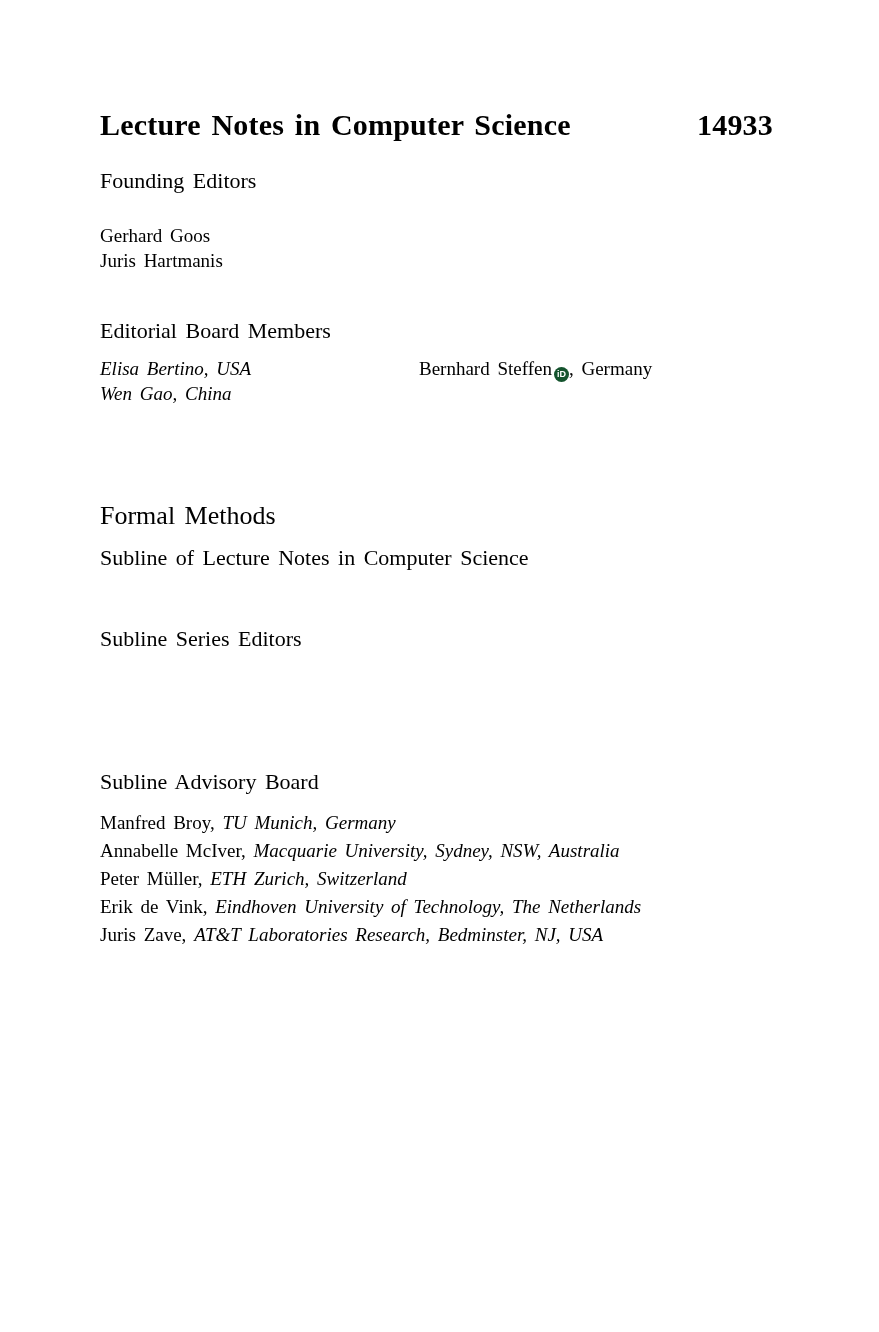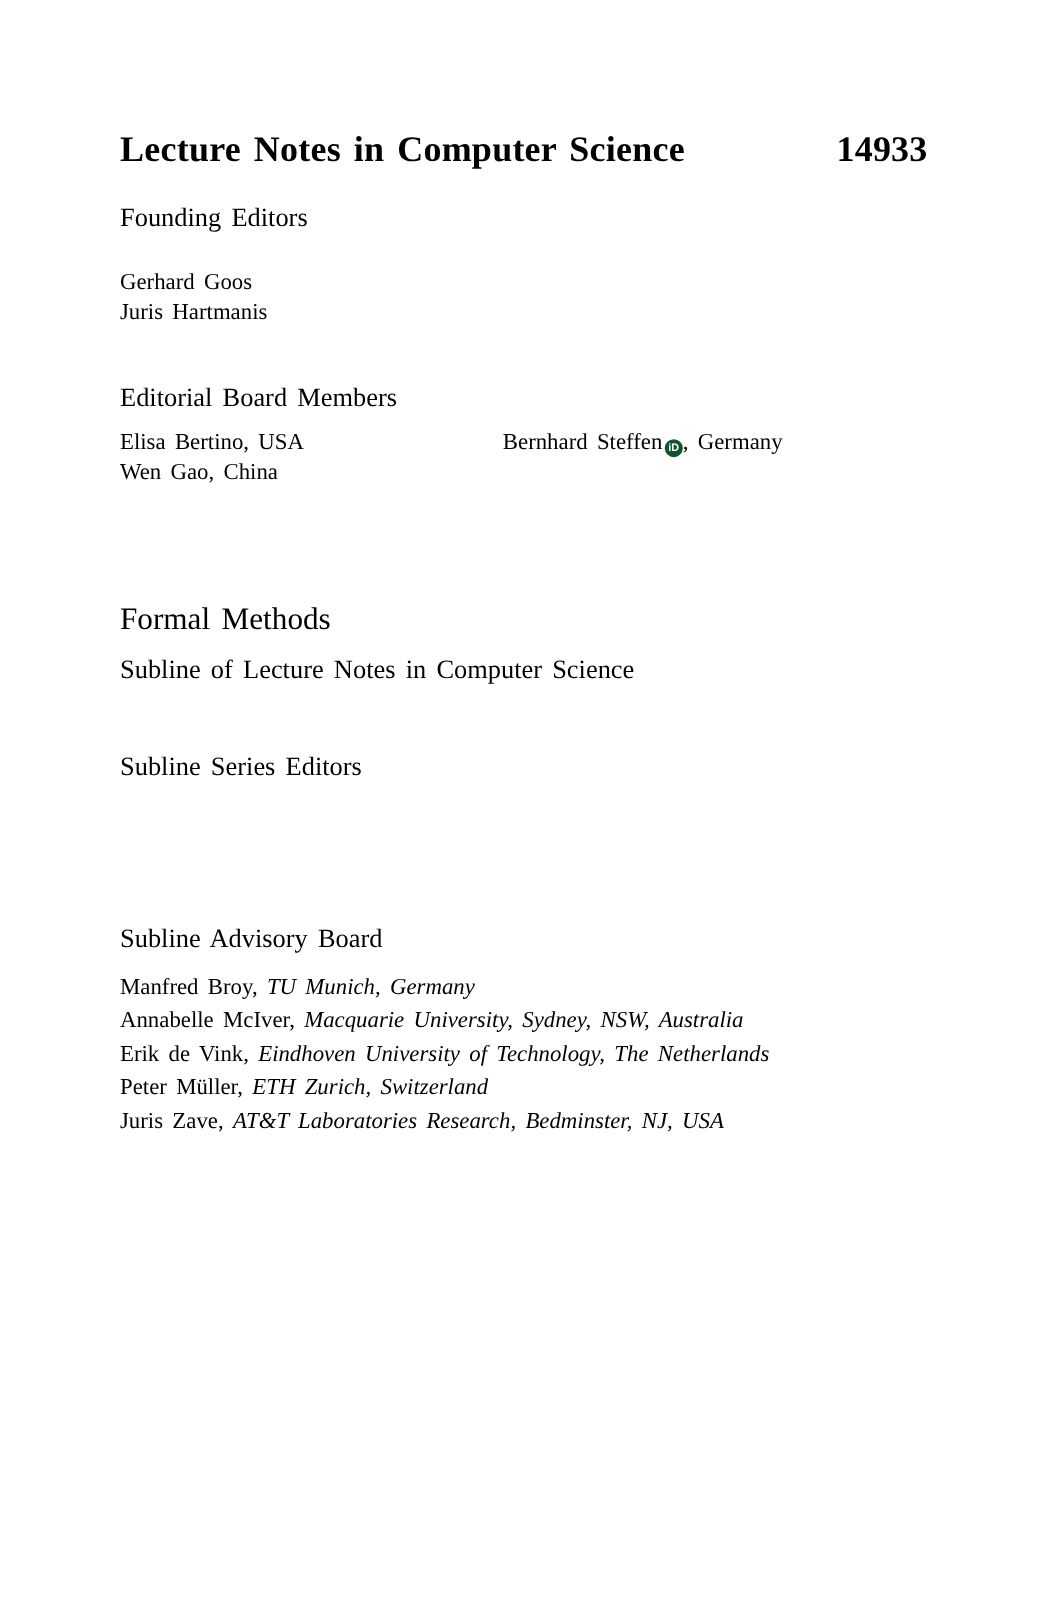--- a/index.html
+++ b/index.html
@@ -27,21 +27,21 @@
     letter-spacing: 0.2px;
   }
   .section-heading { font-size: 22px; line-height: 26px; }
   .name-list { font-size: 19px; line-height: 25px; }
 
   .founding-heading { top: 168px; }
   .founding-names  { top: 210px; margin-top: 13px; }
 
   .editorial-heading { top: 318px; }
   .editorial-cols { top: 356px; width: 680px; }
-  .editorial-col-left  { position: absolute; left: 0; top: 0; }
+  .editorial-col-left  { position: absolute; left: 0; top: 0; font-style: italic; }
   .editorial-col-right { position: absolute; left: 319px; top: 0; }
 
   .subline-title    { top: 501px; font-size: 26px; }
   .subline-subtitle { top: 545px; font-size: 22px; }
 
   .series-heading { top: 626px; }
   .series-list    { top: 662px; line-height: 29px; }
 
   .advisory-heading { top: 769px; }
   .advisory-list    { top: 809px; line-height: 28px; }
@@ -95,18 +95,18 @@
 
   <div class="abs subline-title">Formal Methods</div>
   <div class="abs subline-subtitle">Subline of Lecture Notes in Computer Science</div>
 
   <div class="abs section-heading series-heading">Subline Series Editors</div>
 
   <div class="abs section-heading advisory-heading">Subline Advisory Board</div>
   <div class="abs name-list advisory-list">
     <div><span>Manfred Broy,</span> <span class="aff">TU Munich, Germany</span></div>
     <div><span>Annabelle McIver,</span> <span class="aff">Macquarie University, Sydney, NSW, Australia</span></div>
+    <div><span>Peter Müller,</span> <span class="aff">ETH Zurich, Switzerland</span></div>
     <div><span>Erik de Vink,</span> <span class="aff">Eindhoven University of Technology, The Netherlands</span></div>
-    <div><span>Peter Müller,</span> <span class="aff">ETH Zurich, Switzerland</span></div>
     <div><span>Juris Zave,</span> <span class="aff">AT&amp;T Laboratories Research, Bedminster, NJ, USA</span></div>
   </div>
 
 </div>
 
 </body></html>

